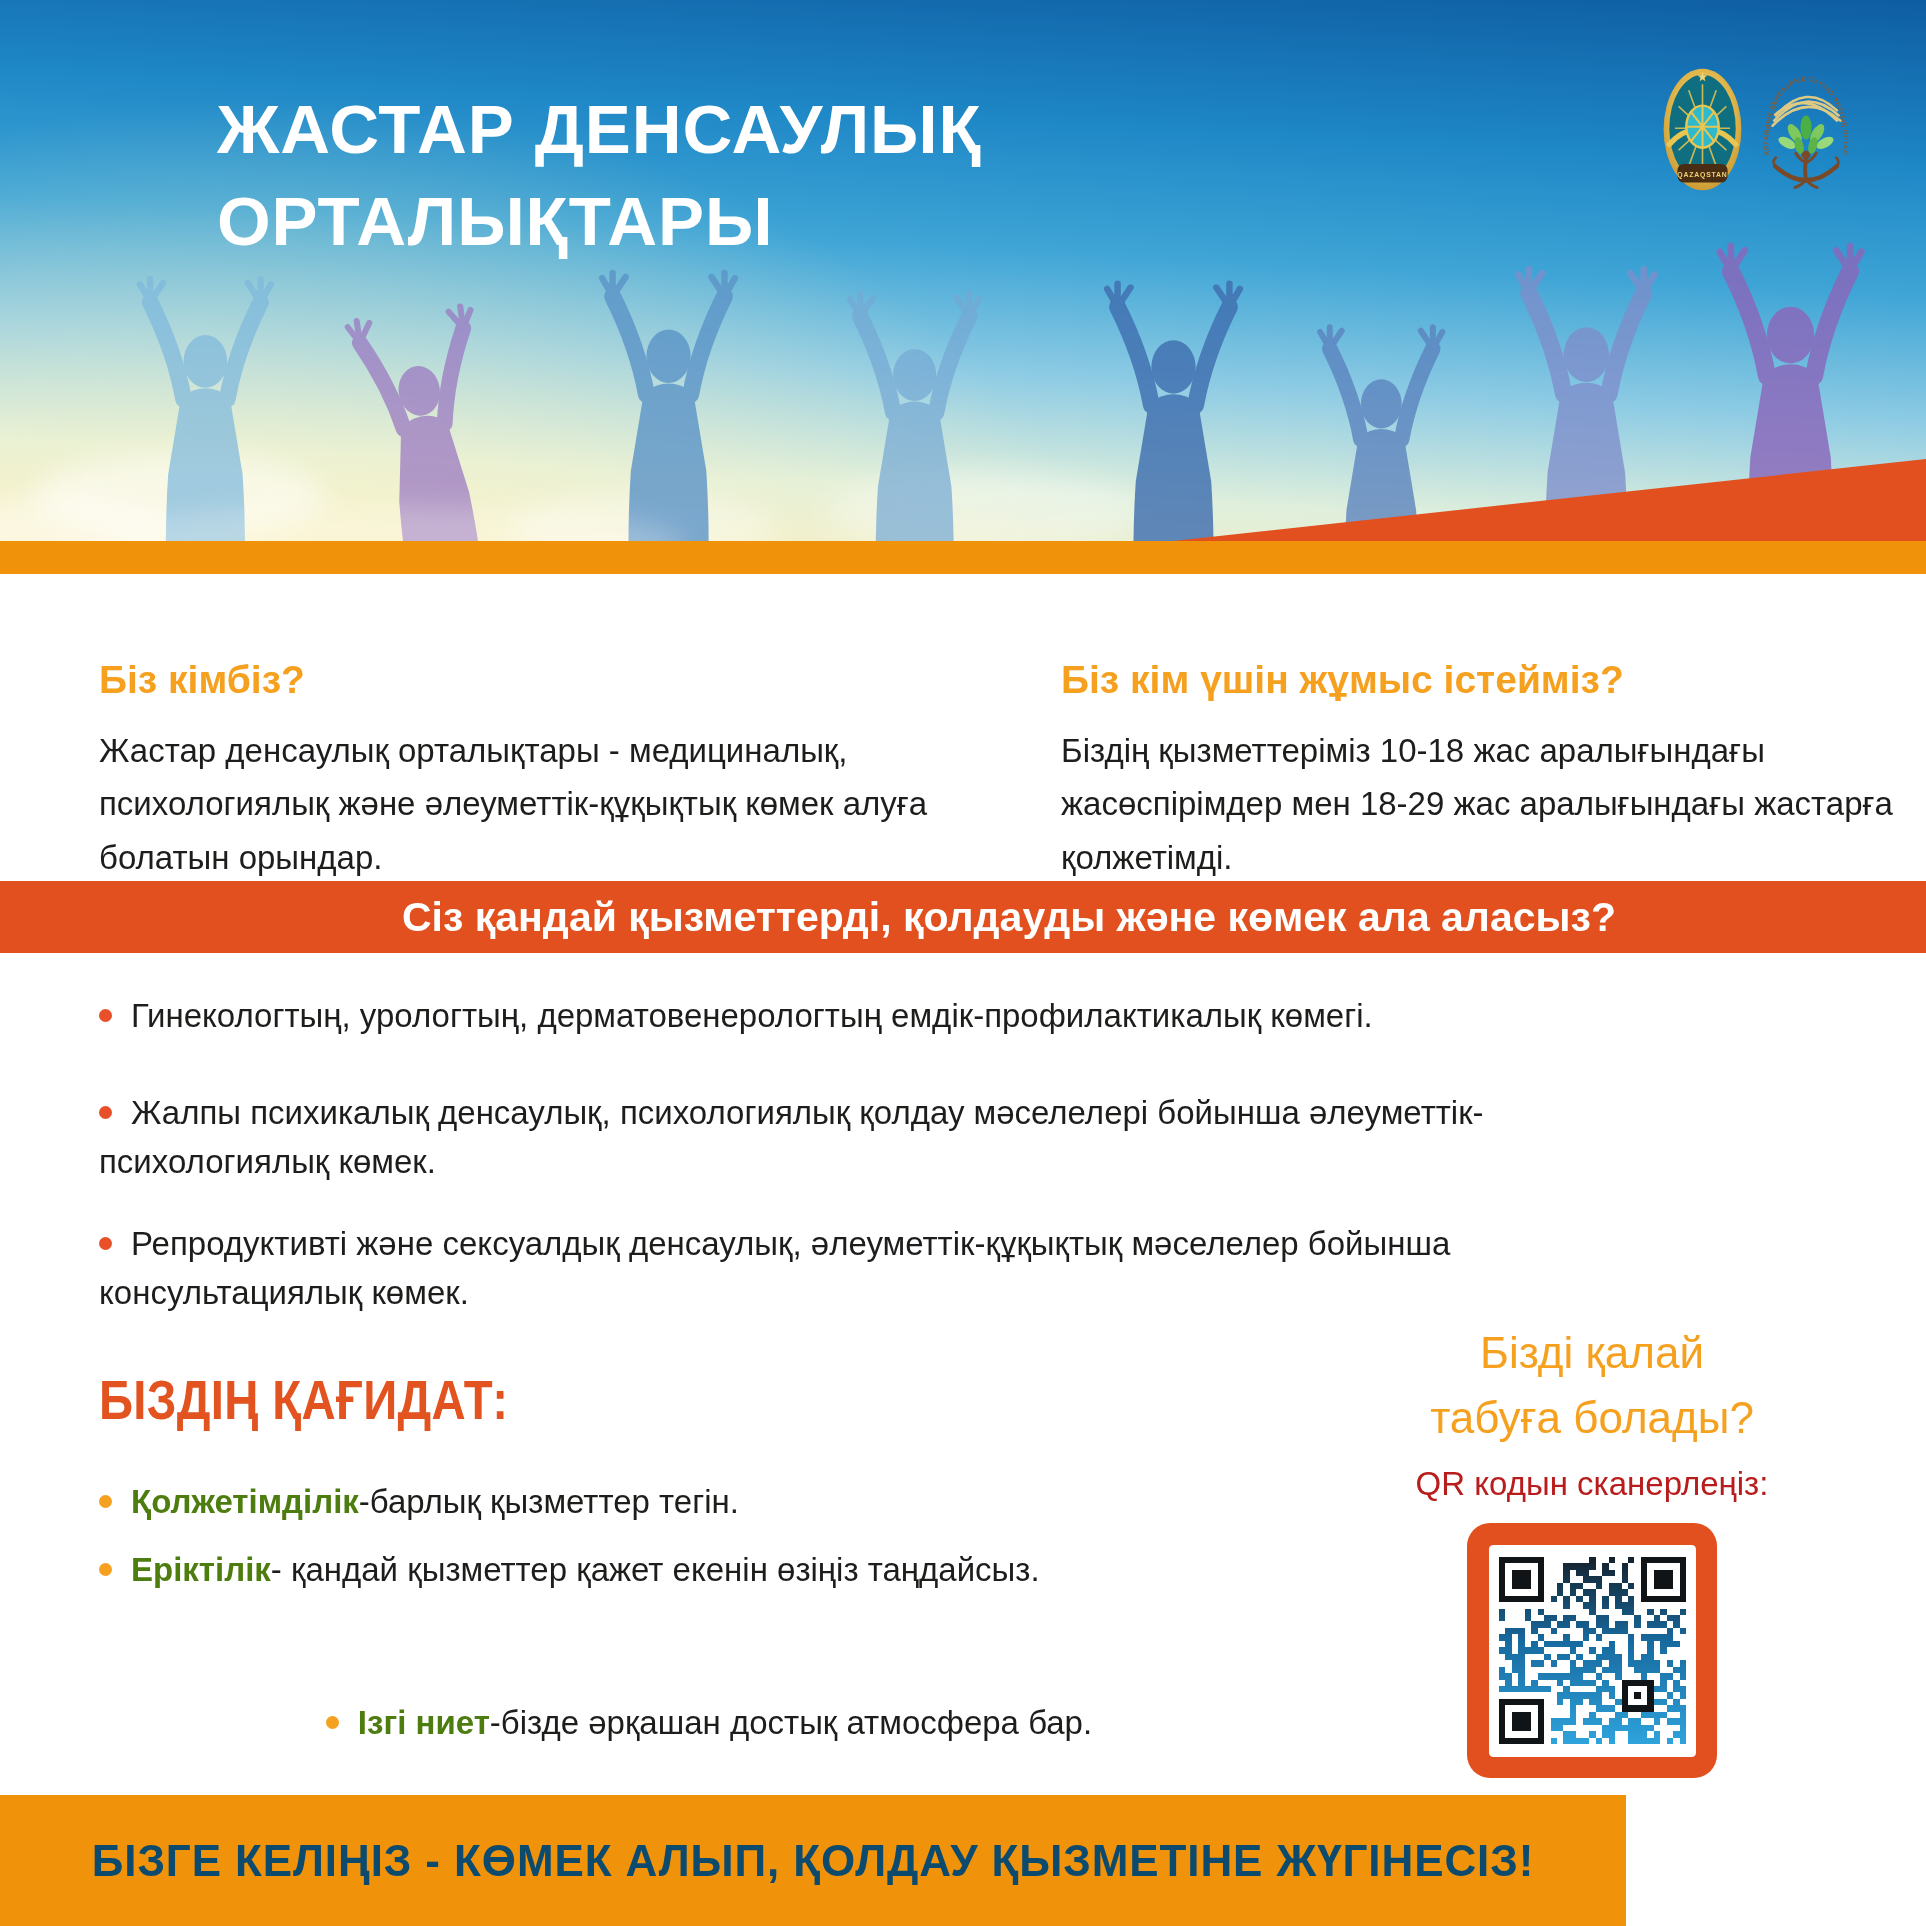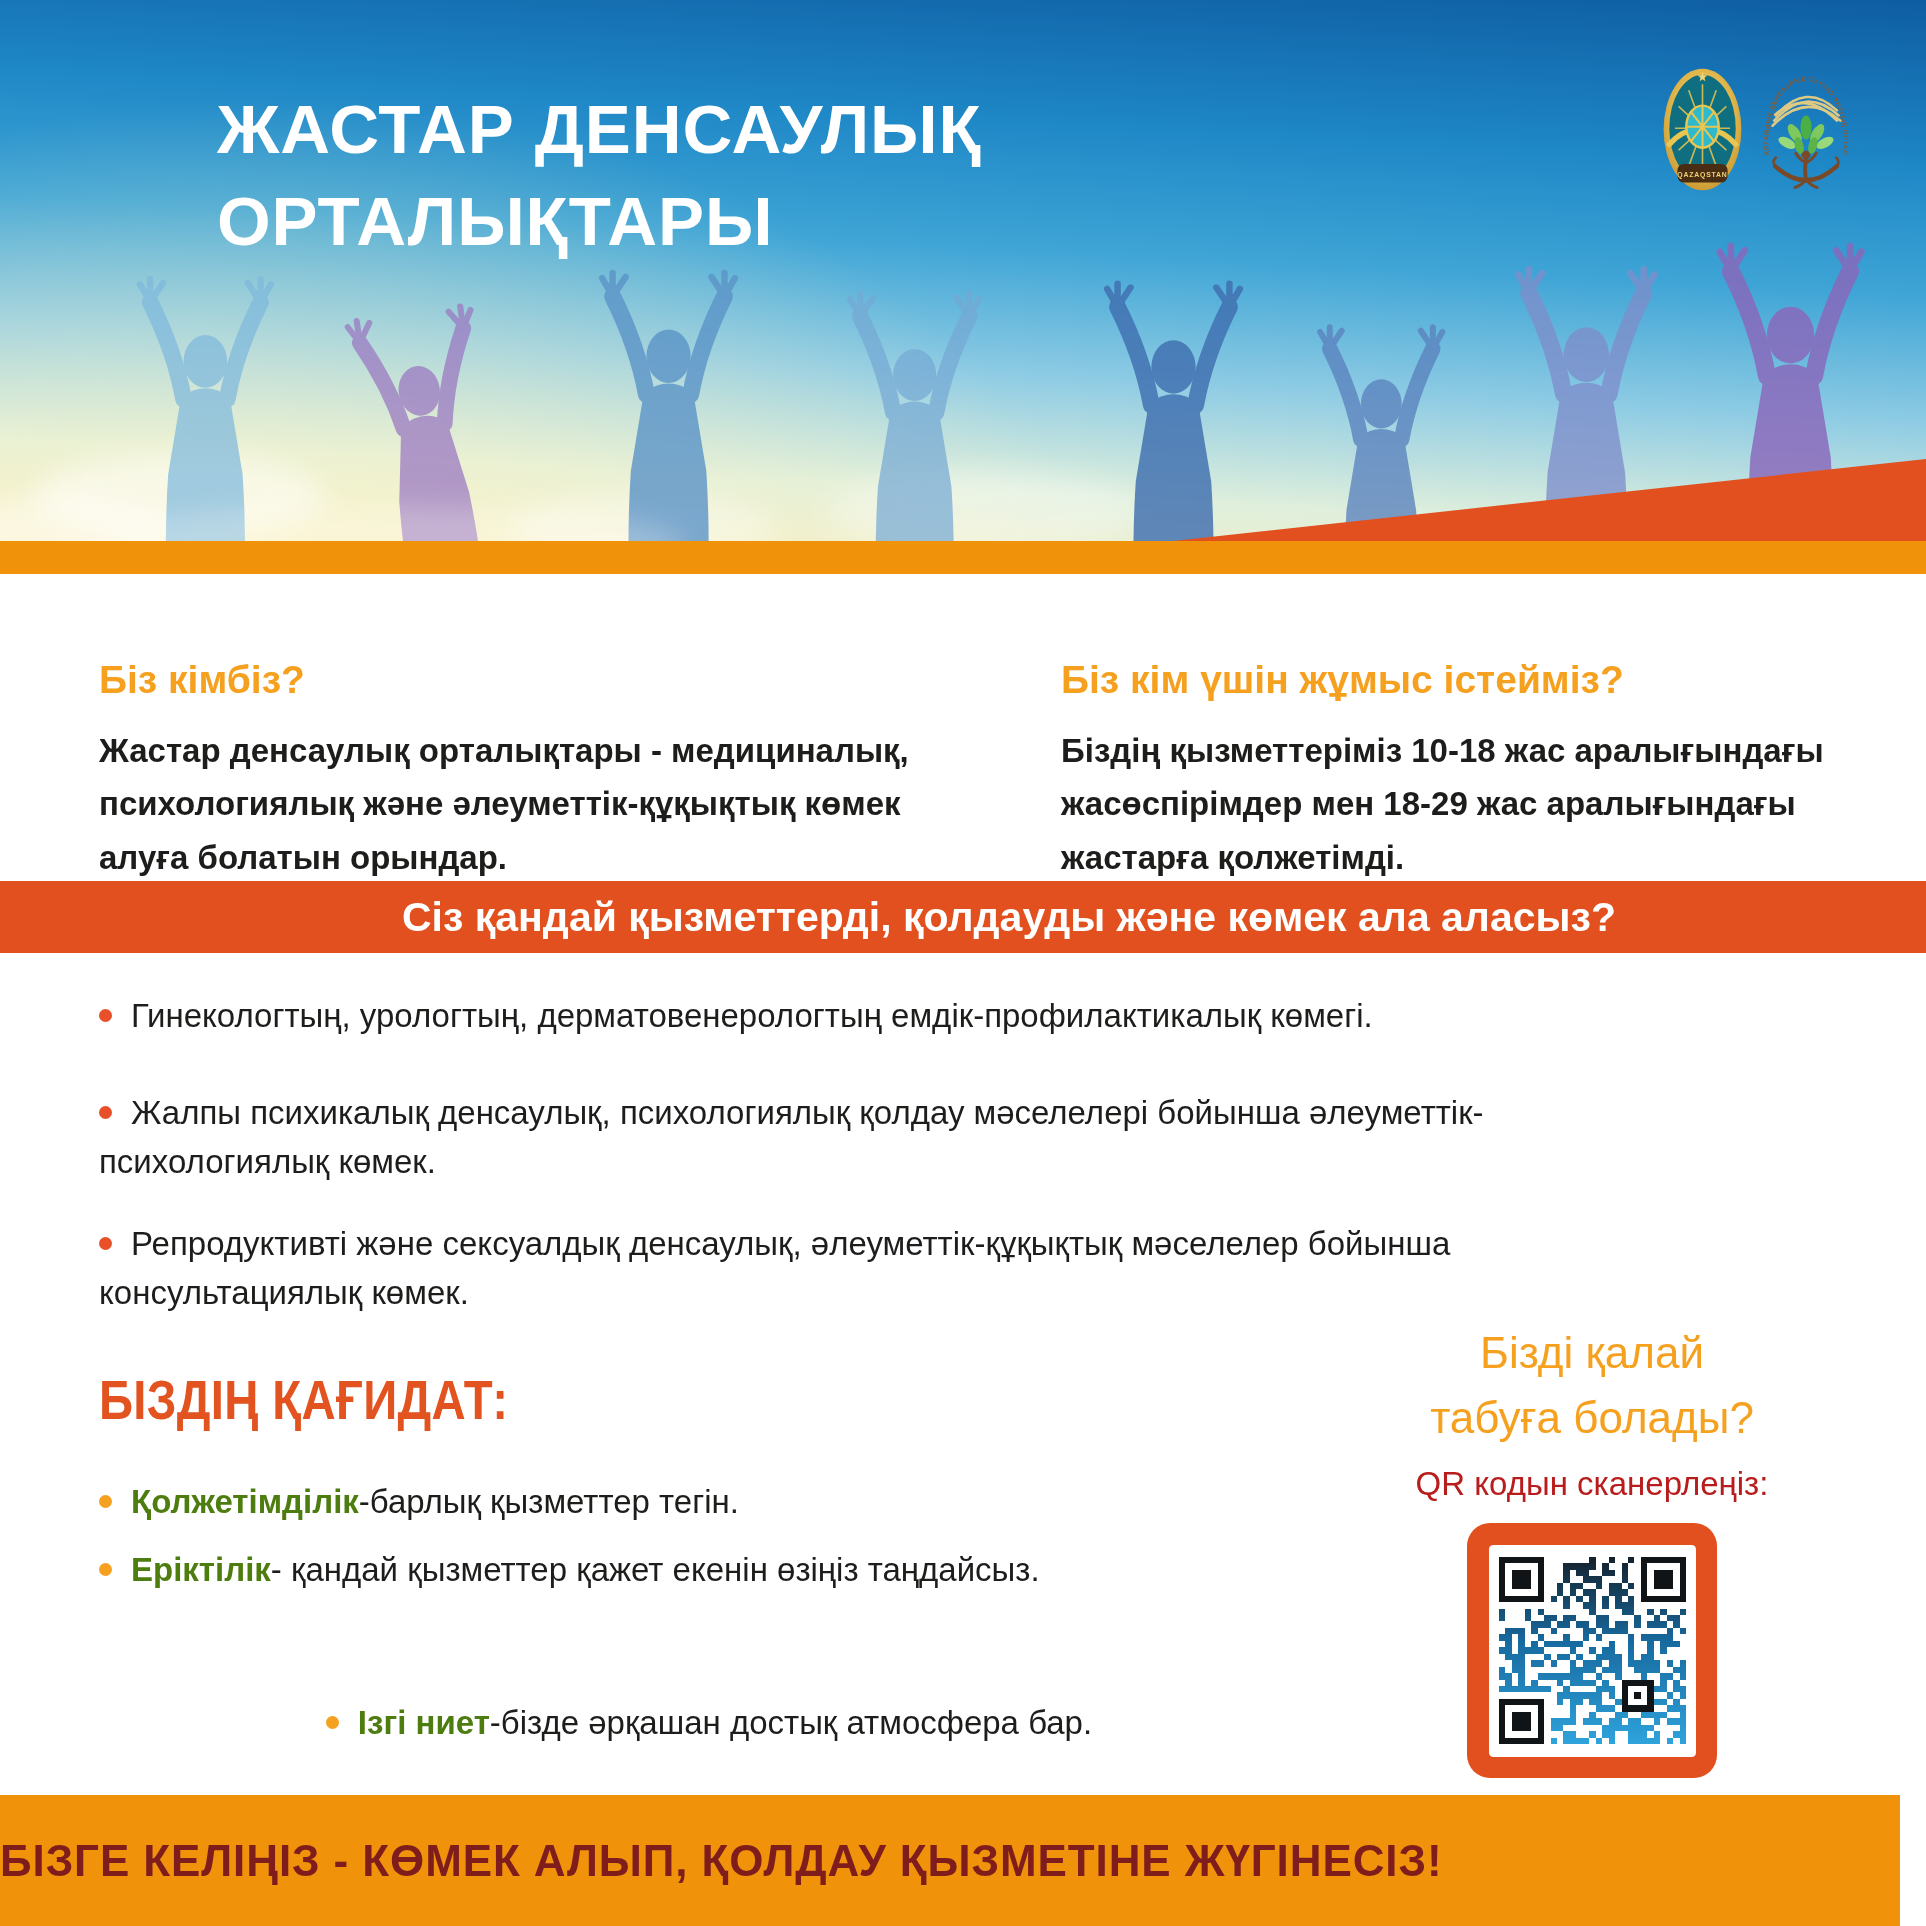--- a/index.html
+++ b/index.html
@@ -25,21 +25,21 @@
   .wedge{
     position:absolute;right:0;top:459px;width:762px;height:83px;background:#E1501E;
     clip-path:polygon(0 100%,100% 0,100% 100%);
   }
   .stripe{position:absolute;left:0;top:541px;width:1926px;height:33px;background:#F0930B;}
   
   .col{position:absolute;top:658px;}
   .col.left{left:99px;width:894px;}
   .col.right{left:1061px;width:832px;}
   .col h2{margin:0 0 22px 0;font-size:39px;font-weight:bold;color:#F5A01E;}
-  .col p{margin:0;font-size:33px;line-height:1.62;font-weight:bold;}
+  .col p{margin:0;font-size:33px;line-height:1.62;}
   
   .banner-mid{
     position:absolute;left:0;top:881px;width:1926px;height:72px;background:#E1501E;
     display:flex;align-items:center;justify-content:center;
     color:#fff;font-size:41px;font-weight:bold;padding-left:46px;
   }
   
   .svc{position:absolute;left:99px;width:1558px;font-size:33px;line-height:1.48;}
   .svc1{top:992px;} .svc2{top:1089px;} .svc3{top:1220px;}
   .dot{
@@ -63,23 +63,23 @@
   .qr-frame{
     margin:20.5px auto 0 auto;width:250px;height:255px;background:#E35020;border-radius:23px;
     display:flex;align-items:center;justify-content:center;box-sizing:border-box;
   }
   .qr-white{
     width:207px;height:212px;background:#fff;border-radius:4.3px;
     display:flex;align-items:center;justify-content:center;
   }
   
   .banner-footer{
-    position:absolute;left:0;top:1795px;width:1900px;height:131px;background:#F0930B;
-    display:flex;align-items:center;
-    color:#7f1d1d;font-size:44px;font-weight:bold;letter-spacing:0.9px;
+    position:absolute;left:0;top:1795px;width:1626px;height:131px;background:#F0930B;
+    display:flex;align-items:center;justify-content:center;
+    color:#0c4a6e;font-size:44px;font-weight:bold;letter-spacing:0.9px;
   }
 </style>
 </head>
 <body>
 
 <div class="poster">
 
   <header class="photo">
     <div class="glow"></div>
 

